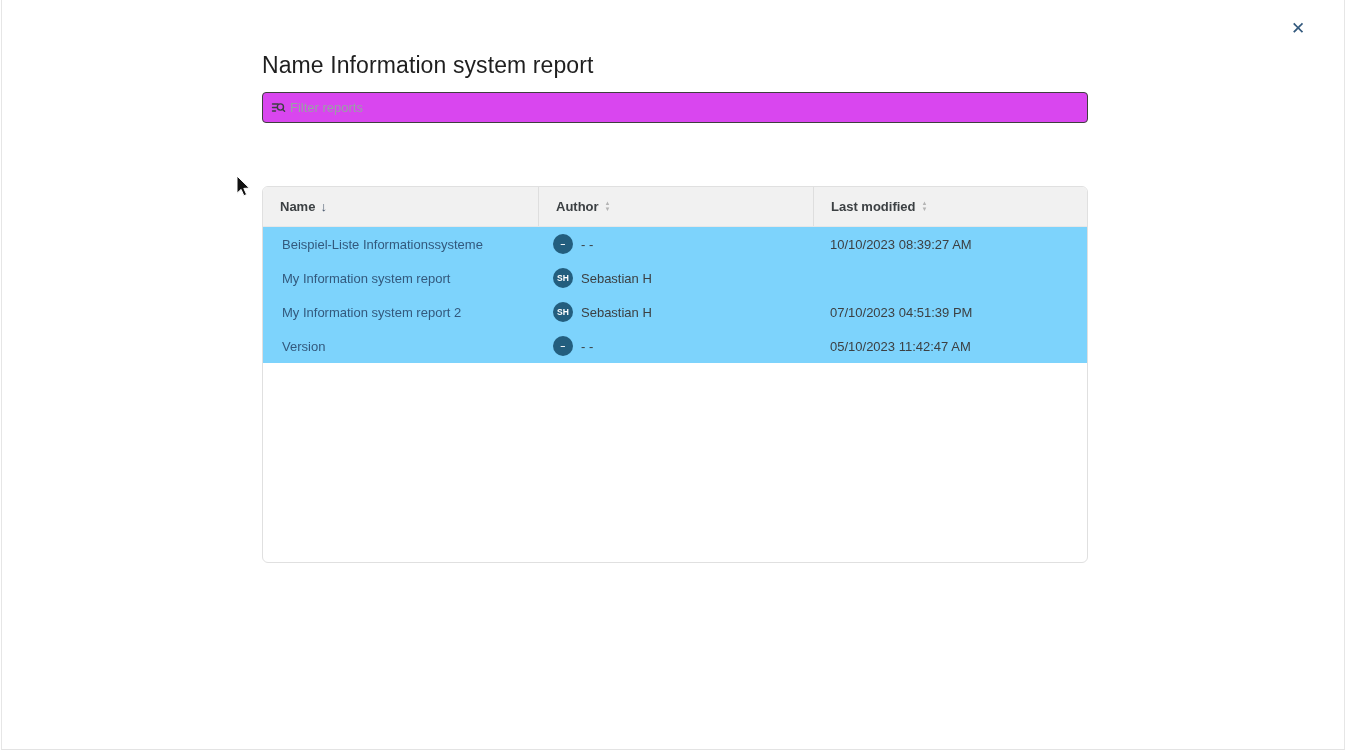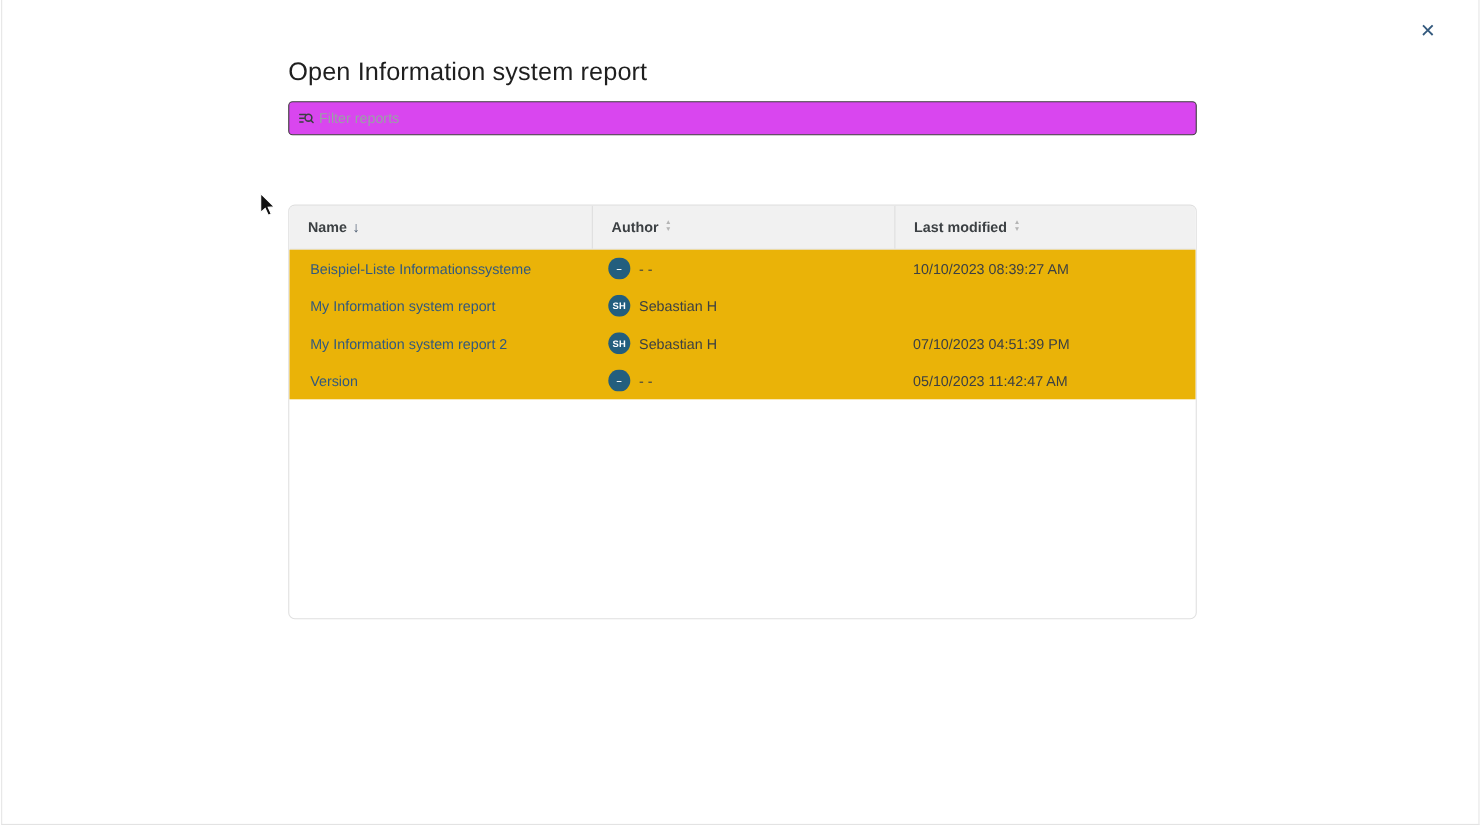--- a/index.html
+++ b/index.html
@@ -93,21 +93,21 @@
     padding-left: 17px;
     font-size: 13px; font-weight: 700; color: #3c4043;
     cursor: pointer;
   }
   .t-hcell + .t-hcell { border-left: 1px solid #dedede; }
   .sort-down { margin-left: 5px; color: #44546a; font-size: 13px; line-height: 1; }
   .sort-updown {
     margin-left: 6px; display: inline-flex; flex-direction: column;
     color: #b4b4b4; font-size: 6px; line-height: 0.9; letter-spacing: 0;
   }
-  .t-body { background: #eab308; text-align: center; }
+  .t-body { background: #7dd3fc; text-align: center; }
   .t-row { display: flex; height: 34px; align-items: center; }
   .t-cell { flex: 0 0 275px; width: 275px; display: flex; align-items: center; overflow: hidden; }
   .cell-name { padding-left: 19px; }
   .cell-author { padding-left: 15px; }
   .cell-modified { padding-left: 17px; }
   .report-link {
     font-size: 13px; color: #33597d; cursor: pointer; text-decoration: none;
     white-space: nowrap;
   }
   .avatar {
@@ -123,21 +123,21 @@
   .mouse-cursor { position: absolute; left: 236px; top: 176px; width: 15px; height: 22px; pointer-events: none; z-index: 99; }
 </style>
 </head>
 <body>
 
 <div id="stage">
   <div class="dialog-panel">
 
     <div class="close-btn">✕</div>
 
-    <div class="dialog-title">Open Information system report</div>
+    <div class="dialog-title">Name Information system report</div>
 
     <div class="filter-box">
       <span class="f-icon">
         <svg width="15" height="15" viewBox="0 0 15 15">
           <g stroke="#3c4043" stroke-width="1.4" fill="none" stroke-linecap="round">
             <line x1="1.5" y1="4" x2="7" y2="4"></line>
             <line x1="1.5" y1="7.5" x2="5.5" y2="7.5"></line>
             <line x1="1.5" y1="11" x2="4.5" y2="11"></line>
             <circle cx="9.4" cy="7" r="3.1"></circle>
             <line x1="11.7" y1="9.4" x2="13.6" y2="11.3"></line>

